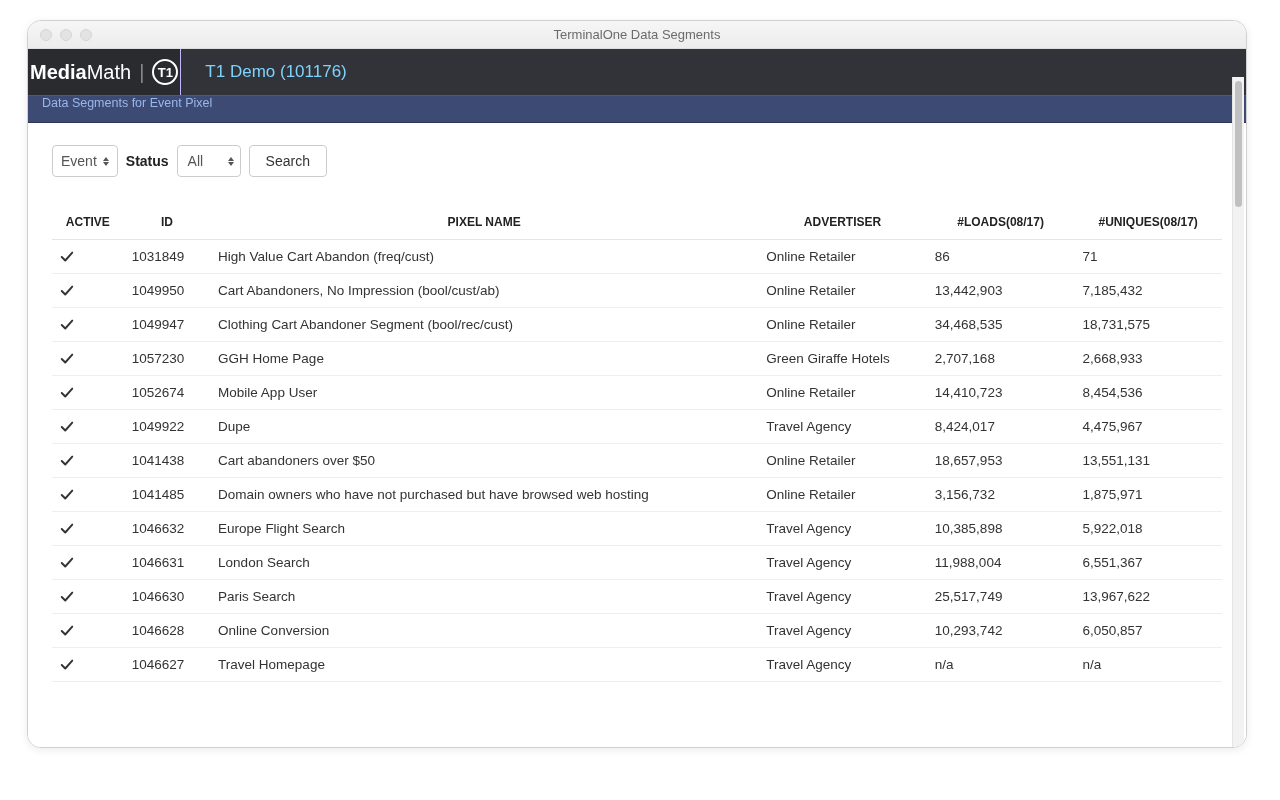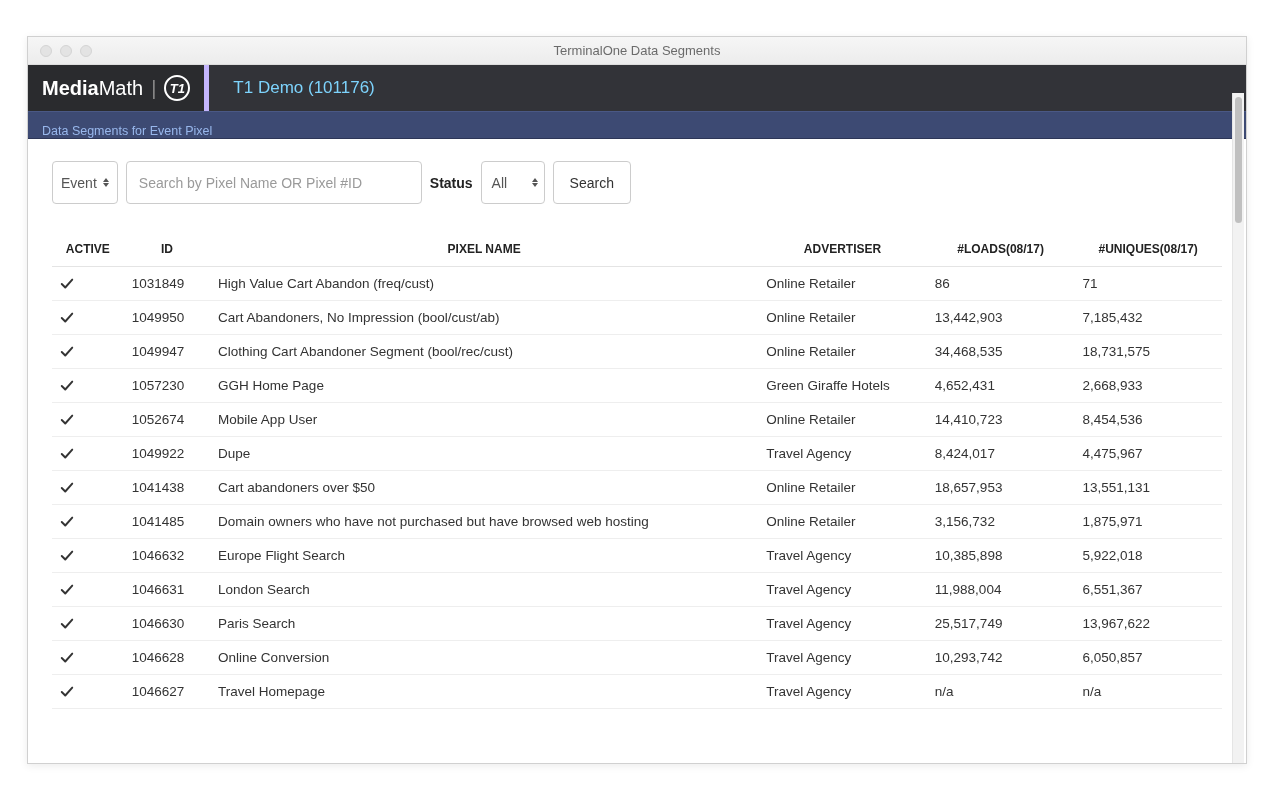--- a/index.html
+++ b/index.html
@@ -6,24 +6,24 @@
   html, body {
     margin: 0; padding: 0;
     width: 1280px; height: 800px;
     font-family: "Helvetica Neue", Helvetica, Arial, sans-serif;
     font-size: 14px;
     background: #fff;
     color: #333;
   }
   .mac-window {
     position: absolute;
-    left: 27px; top: 36px;
+    left: 27px; top: 20px;
     width: 1220px; height: 728px;
     border: 1px solid #d0d0d0;
-    border-radius: 0;
+    border-radius: 14px;
     overflow: hidden;
     box-shadow: 0 2px 8px rgba(0,0,0,0.08);
     background: #fff;
   }
   .titlebar {
     height: 28px;
     background: linear-gradient(#f6f6f6,#ececec);
     border-bottom: 1px solid #ddd;
     display: flex;
     align-items: center;
@@ -44,70 +44,70 @@
     overflow: hidden;
   }
   .top-bar {
     height: 46px;
     background: #2a2b2e;
     display:flex;
     align-items:center;
   }
   .brand {
     display:flex; align-items:center;
-    padding: 0 14px;
+    padding: 0 2px;
     height:100%;
-    border-right: 5px solid #c4b5fd;
+    border-right: 1px solid #c4b5fd;
     color:#fff;
     font-size:20px;
     font-weight:400;
   }
   .brand .mm-bold { font-weight:600; }
   .brand .sep { margin: 0 8px; color:#888; font-weight:200; }
   .brand-badge {
     width:26px; height:26px; border:2px solid #fff; border-radius:50%;
     display:inline-flex; align-items:center; justify-content:center;
-    font-size:13px; font-weight:600; margin-left:0;font-style:italic;
+    font-size:13px; font-weight:600; margin-left:0;
   }
   .account-block {
     flex:1;
     height:100%;
     display:flex;
     align-items:center;
     padding: 0 24px;
     background:#323338;
     color:#7dd3fc;
     font-size:17px;
   }
   .sub-bar {
     height: 28px;
     background: #3d4a73;
     color:#98b7ec;
     font-size:12.5px;
     display:flex;
-    align-items:flex-end;
+    align-items:flex-start;
     padding: 0 14px;
     border-top:1px solid #4a5885;
     border-bottom:1px solid #2d3657;
   }
   .content {
     background:#fff;
     height: calc(100% - 46px - 28px);
     overflow-y: auto;
     overflow-x: hidden;
     padding: 0 24px 0 24px;
   }
   .filter-row {
     display:flex;
     align-items:center;
     gap:8px;
     padding: 22px 0 28px 0;
   }
   .select-like, .text-input, .btn {
-    height: 43px;
+    height: 32px;
     border: 1px solid #ccc;
     border-radius: 4px;
     background:#fff;
     font-size:14px;
     color:#555;
     display:inline-flex;
     align-items:center;
   }
   .select-like {
     padding: 0 8px;
@@ -220,23 +220,20 @@
     <div class="right-scroll-hint">
       <div class="thumb"></div>
     </div>
 
     <div class="content">
 
       <div class="filter-row">
         <div class="select-like">
           <span>Event</span>
           <span class="select-caret"></span>
-        </div>
-        <div class="text-input">
-          <input type="text" placeholder="Search by Pixel Name OR Pixel #ID" style="">
         </div>
         <span class="status-label">Status</span>
         <div class="select-like status-select">
           <span>All</span>
           <span class="select-caret"></span>
         </div>
         <div class="btn">
           <span>Search</span>
         </div>
       </div>
@@ -283,21 +280,21 @@
               <td class="col-loads">34,468,535</td>
               <td class="col-uniq">18,731,575</td>
             </tr>
             <tr>
               <td class="col-active"><span class="check-icon"><svg viewBox="0 0 16 16">
                     <path d="M2 8 L6 12 L14 3"></path>
                   </svg></span></td>
               <td class="col-id">1057230</td>
               <td class="col-name">GGH Home Page</td>
               <td class="col-adv">Green Giraffe Hotels</td>
-              <td class="col-loads">4,652,431</td>
+              <td class="col-loads">2,707,168</td>
               <td class="col-uniq">2,668,933</td>
             </tr>
             <tr>
               <td class="col-active"><span class="check-icon"><svg viewBox="0 0 16 16">
                     <path d="M2 8 L6 12 L14 3"></path>
                   </svg></span></td>
               <td class="col-id">1052674</td>
               <td class="col-name">Mobile App User</td>
               <td class="col-adv">Online Retailer</td>
               <td class="col-loads">14,410,723</td>

